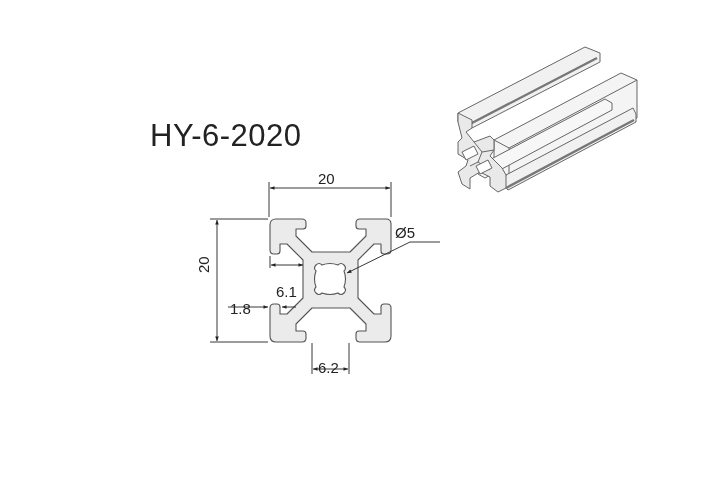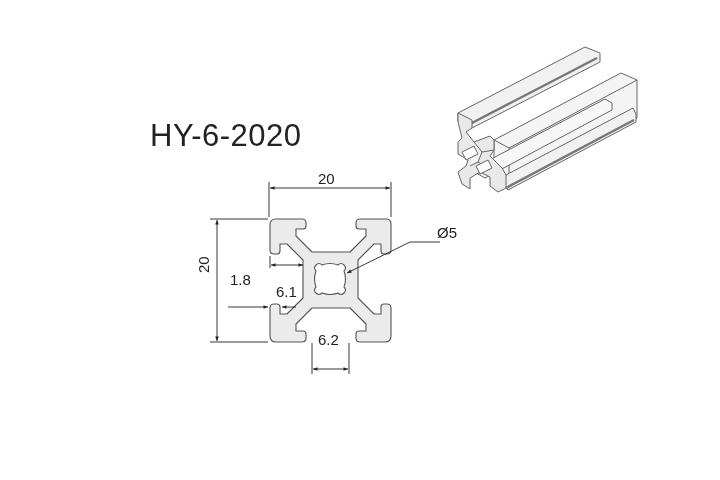--- a/index.html
+++ b/index.html
@@ -92,15 +92,15 @@
              L462,138 L460,130 L458,122 Z" fill="#e9e9e9"></path>
     <path d="M474,142 L482,152 L478,162 L470,166 M482,152 L494,150 M478,162 L490,170"></path>
     <path d="M462,152 L474,146 L478,154 L466,160 Z" fill="#ffffff"></path>
     <path d="M476,166 L488,160 L492,168 L480,174 Z" fill="#ffffff"></path>
   </g>
 </svg>
 
 <div class="abs dimtxt" style="left:318px;top:171px;">20</div>
 <div class="abs dimtxt" style="left:196px;top:273px;transform:rotate(-90deg);transform-origin:left top;">20</div>
 <div class="abs dimtxt" style="left:276px;top:284px;">6.1</div>
-<div class="abs dimtxt" style="left:230px;top:272px;">1.8</div>
-<div class="abs dimtxt" style="left:318px;top:332px;">6.2</div>
-<div class="abs dimtxt" style="left:437px;top:225px;">Ø5</div>
+<div class="abs dimtxt" style="left:230px;top:301px;">1.8</div>
+<div class="abs dimtxt" style="left:318px;top:360px;">6.2</div>
+<div class="abs dimtxt" style="left:395px;top:225px;">Ø5</div>
 
 </body></html>

